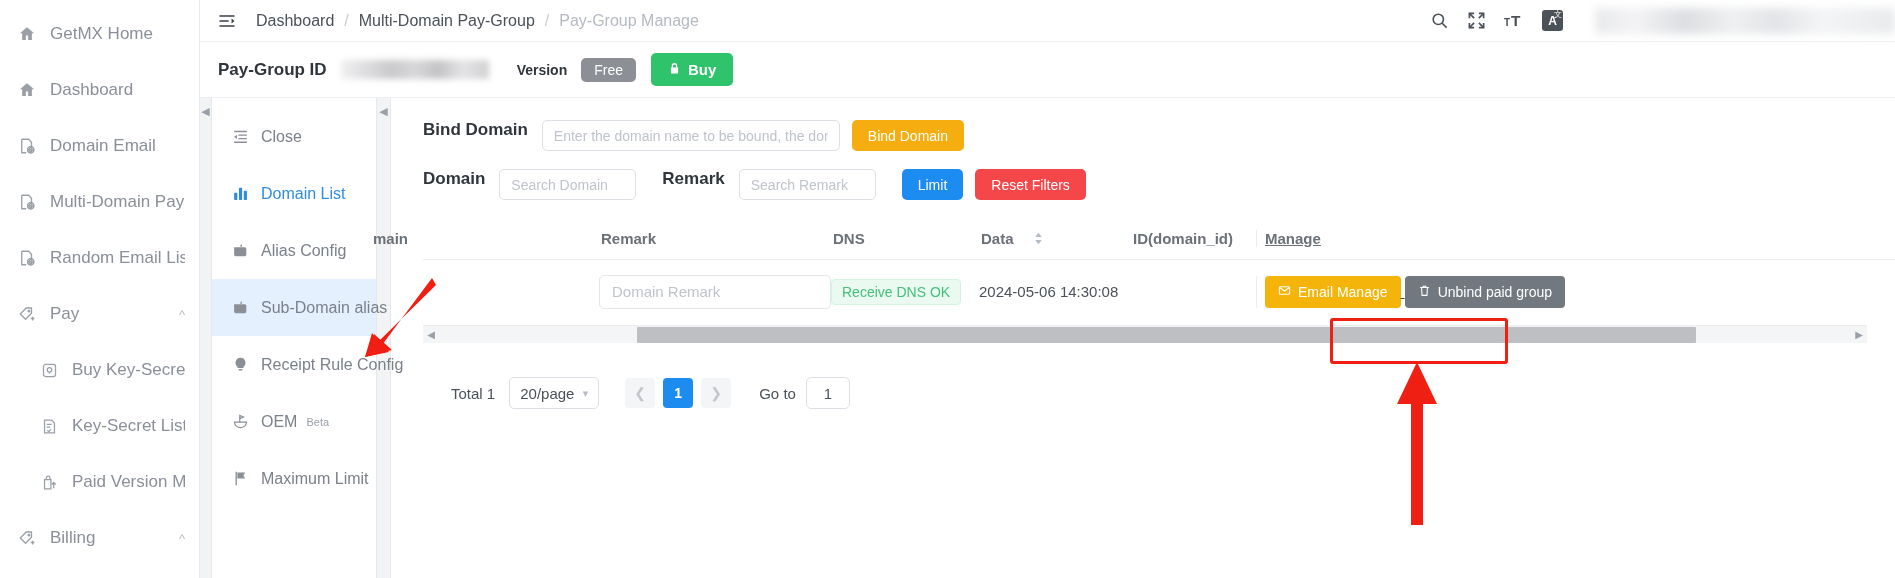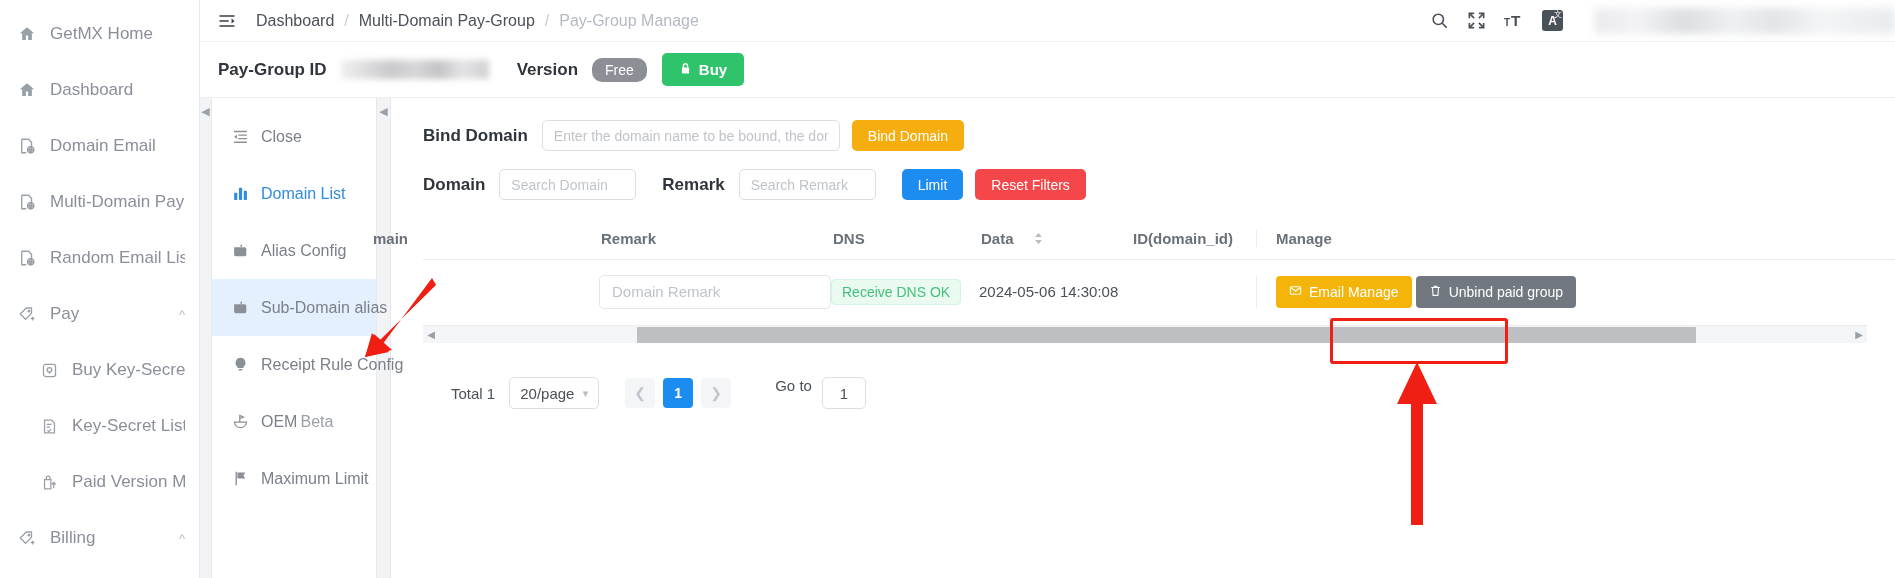--- a/index.html
+++ b/index.html
@@ -72,24 +72,24 @@
     height: 56px; flex: 0 0 56px; background: #fff;
     display: flex; align-items: center; padding-left: 18px;
     border-bottom: 1px solid #eceef1;
   }
   .idbar .lbl { font-size: 17px; font-weight: bold; color: #30353c; }
   .id-blur {
     width: 148px; height: 19px; margin-left: 14px;
     background: linear-gradient(90deg,#f0f0f1 0%,#dcdcde 18%,#c9c9cb 34%,#d7d7d9 50%,#c3c3c5 66%,#e4e4e6 82%,#d0d0d2 100%);
     filter: blur(3.2px); border-radius: 1px;
   }
-  .idbar .lbl2 { font-size: 17px; font-weight: bold; color: #30353c; margin-left: 28px; text-align: center; }
+  .idbar .lbl2 { font-size: 14px; font-weight: bold; color: #30353c; margin-left: 28px; text-align: center; }
   .badge-free {
     margin-left: 14px; background: #8c8f95; color: #fff;
-    font-size: 14px; border-radius: 10px; padding: 5px 13px; line-height: 1;
+    font-size: 14px; border-radius: 5px; padding: 5px 13px; line-height: 1;
   }
   .btn-buy {
     margin-left: 15px; background: #2fc36b; color: #fff; border: none;
     font-size: 15px; border-radius: 5px; padding: 8px 17px; cursor: pointer;
     display: flex; align-items: center; gap: 7px; font-weight: bold;
   }
 
   
   .body-split { flex: 1 1 auto; display: flex; min-height: 0; background: #fff; position: relative; }
 
@@ -108,32 +108,32 @@
     padding-left: 18px; font-size: 16px; color: #7b818a; cursor: pointer;
     white-space: nowrap;
   }
   .sub-item .sub-ico {
     width: 20px; flex: 0 0 20px; margin-right: 11px;
     display: flex; align-items: center; justify-content: center; color: #8b9097;
   }
   .sub-item.active-blue { color: #2f8ce0; }
   .sub-item.active-blue .sub-ico { color: #2f8ce0; }
   .sub-item.selected { background: #e4f0fd; }
-  .sub-item .beta { font-size: 16px; margin-left: 3px; color: #9aa0a8; }
+  .sub-item .beta { font-size: 11px; margin-left: 9px; color: #9aa0a8; }
 
   .sub-rail {
     width: 14px; flex: 0 0 14px; background: #f2f3f5;
     border-right: 1px solid #e6e8ea; padding-top: 7px;
     display: flex; justify-content: center; color: #9aa0a8; font-size: 11px;
   }
 
   
   .content { flex: 1 1 auto; min-width: 0; padding: 22px 0 0 32px; position: relative; }
 
-  .form-row { display: flex; align-items: center; margin-bottom: 18px; }
+  .form-row { display: flex; margin-bottom: 18px; }
   .form-label { font-size: 17px; font-weight: bold; color: #30353c; margin-right: 14px; }
   .txt {
     border: 1px solid #dcdfe4; border-radius: 5px; height: 31px;
     padding: 0 11px; font-size: 14px; color: #4b5159; outline: none;
     font-family: "Liberation Sans", sans-serif; background: #fff;
   }
   .txt::placeholder { color: #bfc4ca; }
   .txt.wide { width: 298px; }
   .txt.mid { width: 137px; }
   .btn {
@@ -151,21 +151,21 @@
   .thead {
     display: flex; align-items: center; height: 42px;
     border-bottom: 1px solid #eaecef; font-size: 15px; color: #6b7179; font-weight: bold;
   }
   .th { padding-left: 2px; }
   .c-domain { width: 228px; flex: 0 0 228px; margin-left: -52px; }
   .c-remark { width: 232px; flex: 0 0 232px; }
   .c-dns    { width: 148px; flex: 0 0 148px; }
   .c-data   { width: 152px; flex: 0 0 152px; display: flex; align-items: center; gap: 20px; }
   .c-id     { width: 125px; flex: 0 0 125px; }
-  .c-manage { flex: 1 1 auto; padding-left: 19px; border-left: 1px solid #eaecef; }
+  .c-manage { flex: 1 1 auto; padding-left: 8px; border-left: 1px solid #eaecef; text-decoration: underline; }
   .sort-ico { display: inline-flex; flex-direction: column; line-height: 5px; color: #b6bcc4; font-size: 9px; }
 
   .trow { display: flex; align-items: center; height: 63px; font-size: 15px; color: #4b5159; }
   .cell-blur-domain {
     width: 62px; height: 16px;
     background: linear-gradient(90deg,#d8d9db 0%,#eceded 22%,#cfd0d2 42%,#e6e7e9 62%,#d2d3d5 82%,#eaebec 100%);
     filter: blur(2.6px); border-radius: 1px;
   }
   .cell-blur-id {
     width: 178px; height: 16px;
@@ -220,21 +220,21 @@
     padding: 0 10px; font-size: 15px; color: #4b5159; cursor: pointer; background: #fff;
   }
   .pg-select .chev { color: #b6bcc4; font-size: 11px; }
   .pg-nav { display: flex; align-items: center; gap: 8px; margin-left: 26px; }
   .pg-btn {
     width: 30px; height: 30px; border-radius: 4px; background: #f4f5f7;
     display: flex; align-items: center; justify-content: center;
     color: #c2c6cc; font-size: 14px; cursor: pointer;
   }
   .pg-btn.num { background: #1d8cf0; color: #fff; font-weight: bold; }
-  .pg-goto { margin-left: 44px; display: flex; gap: 10px; }
+  .pg-goto { margin-left: 28px; display: flex; align-items: center; gap: 10px; }
   .pg-goto input {
     width: 44px; height: 32px; border: 1px solid #dcdfe4; border-radius: 5px;
     text-align: center; font-size: 15px; color: #4b5159; outline: none;
     font-family: "Liberation Sans", sans-serif;
   }
 
   
   .anno { position: absolute; pointer-events: none; left: 0; top: 0; width: 1895px; height: 578px; z-index: 40; }
 </style>
 </head>

